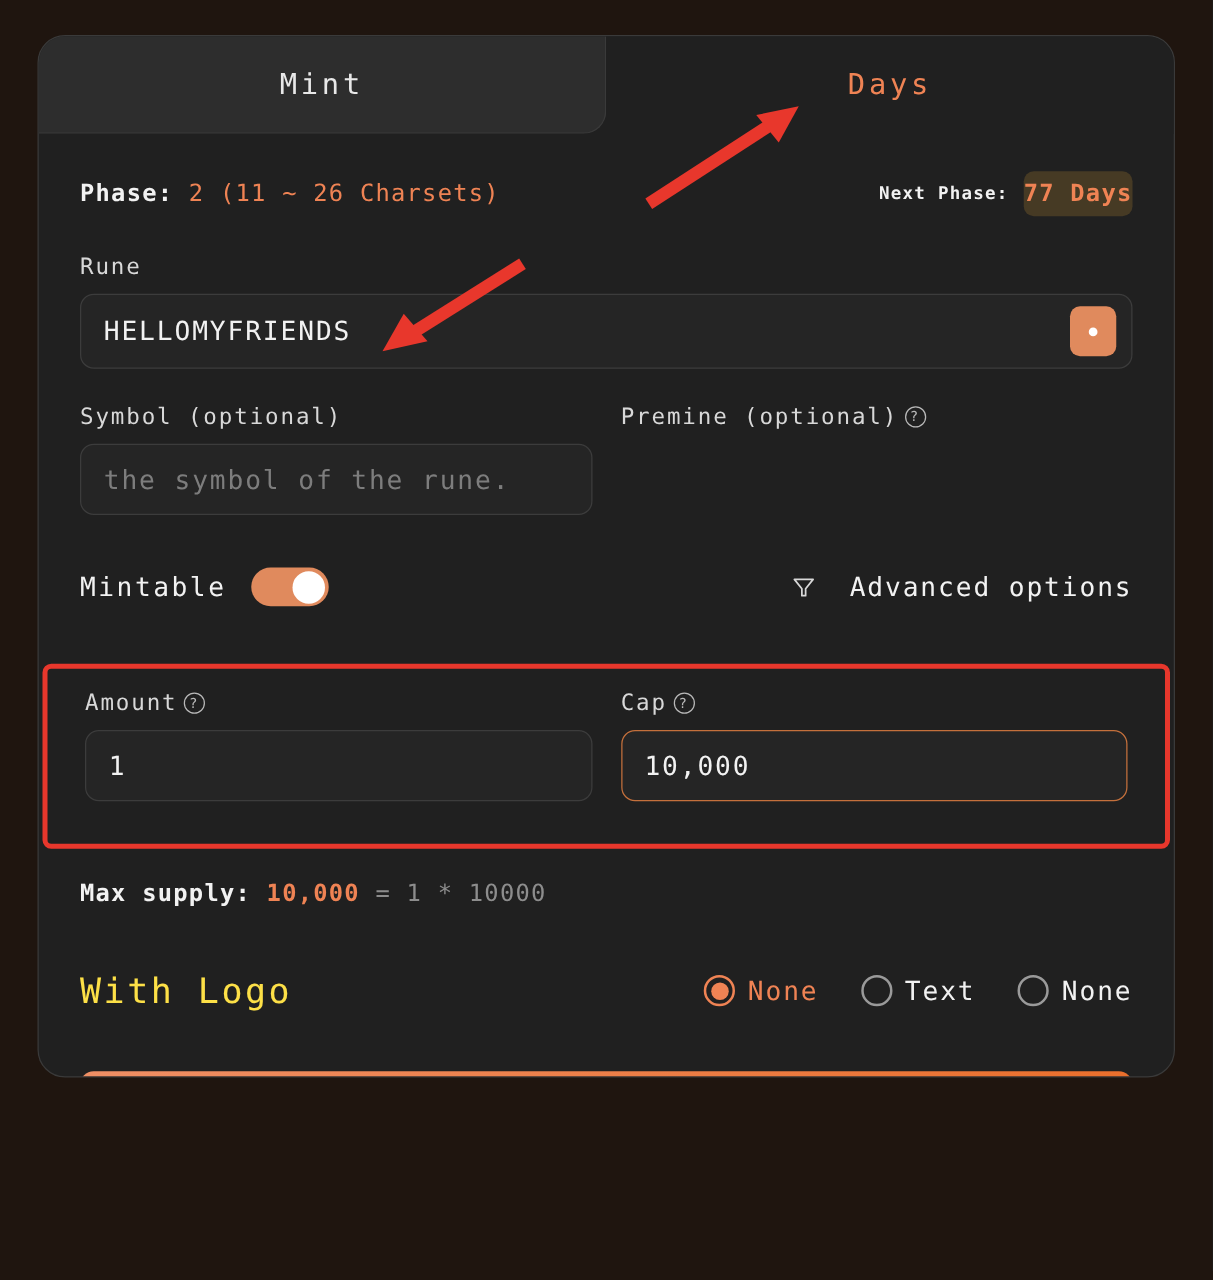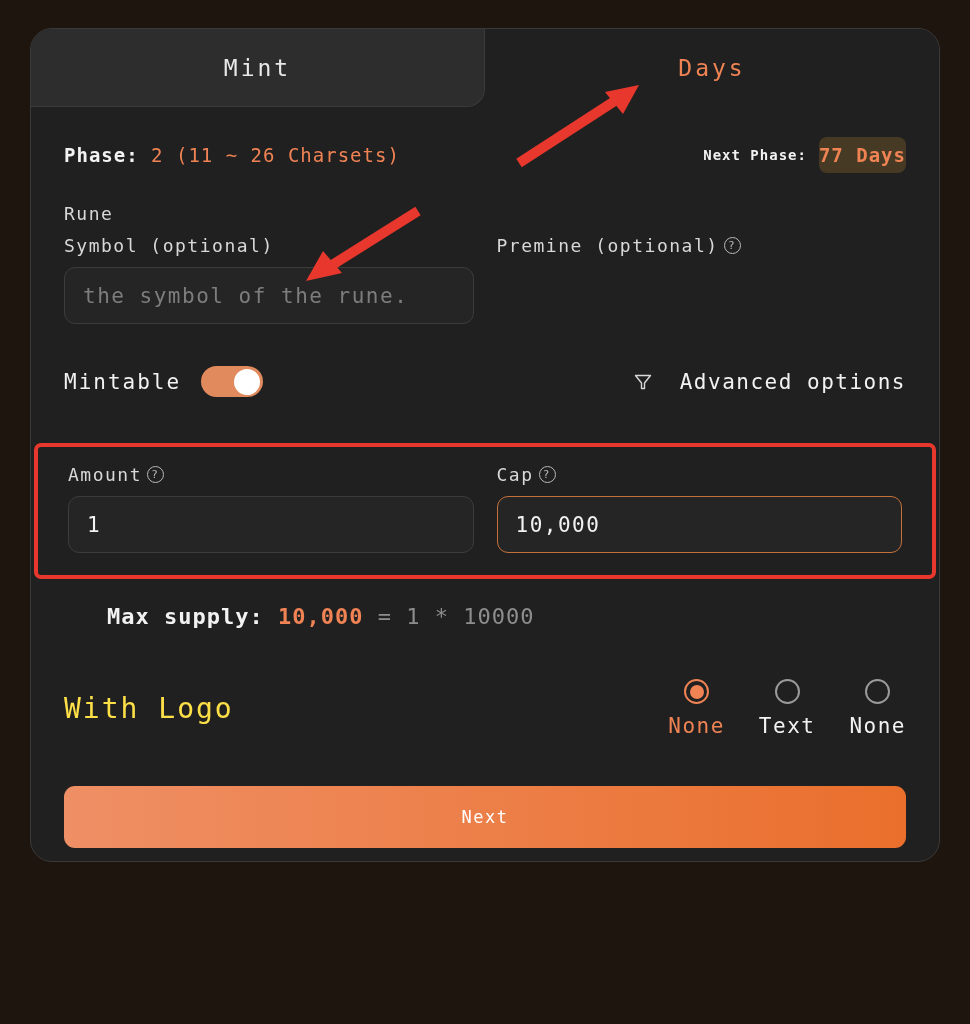--- a/index.html
+++ b/index.html
@@ -207,48 +207,46 @@
     cursor: pointer;
   }
 
   
   .highlight {
     border: 4px solid #e8372c;
     border-radius: 7px;
     padding: 17px 30px 22px 30px;
     margin: 0 -30px 25px -30px;
   }
-  .highlight .two-col { margin-bottom: 0; align-items: center; }
+  .highlight .two-col { margin-bottom: 12px; align-items: center; }
 
   
   .maxsupply {
-    font-size: 22px;
+    font-size: 19px;
     color: #f2f2f2;
     font-weight: bold;
     letter-spacing: 1px;
     margin-bottom: 50px;
-    margin-left: 43px;
   }
   .maxsupply .val { color: #ef8354; }
   .maxsupply .formula { color: #8d8d8d; font-weight: normal; }
 
   
   .logo-row { margin-bottom: 48px; }
   .logo-label {
     font-size: 28px;
     color: #fde047;
     letter-spacing: 2px;
   }
   .radios { display: flex; align-items: center; gap: 34px; }
   .radio {
     display: flex;
     align-items: center;
     gap: 10px;
     cursor: pointer;
-    flex-direction: column;
   }
   .radio .ring {
     width: 25px; height: 25px;
     border: 2px solid #9a9a9a;
     border-radius: 50%;
     display: flex;
     align-items: center;
     justify-content: center;
   }
   .radio.sel .ring { border-color: #ef8354; }
@@ -312,20 +310,26 @@
       </div>
       <div class="next-wrap">
         <span class="next-label">Next Phase:</span>
         <span class="badge">77 Days</span>
       </div>
     </div>
 
     <div class="field-label">
       <span>Rune</span>
     </div>
+    <div class="rune-wrap">
+      <input class="input" type="text" value="HELLOMYFRIENDS" style="">
+      <button class="rune-badge-btn">
+        <span class="dot"></span>
+      </button>
+    </div>
 
     <div class="two-col">
       <div class="col">
         <div class="field-label">
           <span>Symbol (optional)</span>
         </div>
         <input class="input" type="text" placeholder="the symbol of the rune." style="">
       </div>
       <div class="col">
         <div class="field-label">

